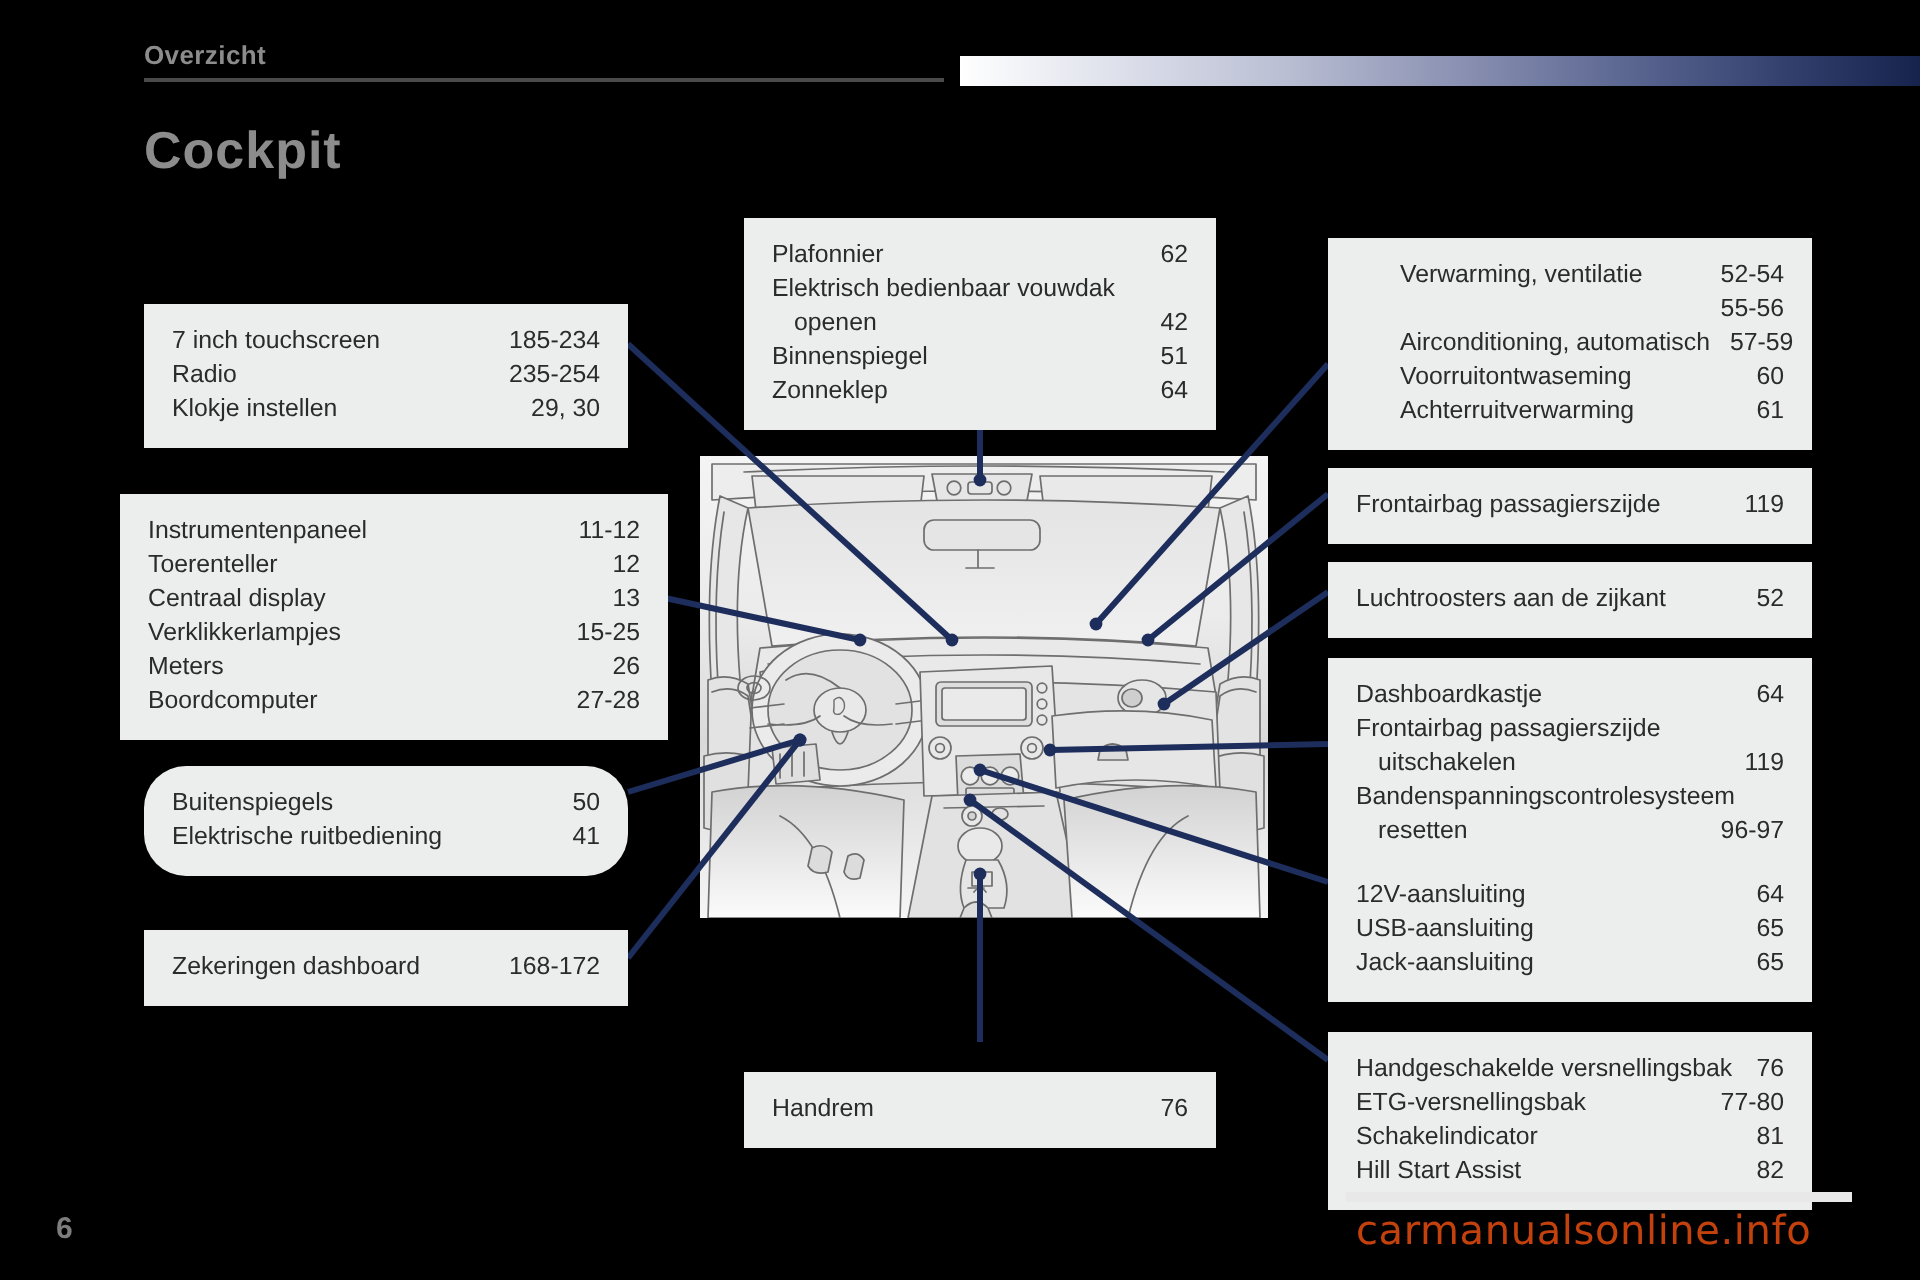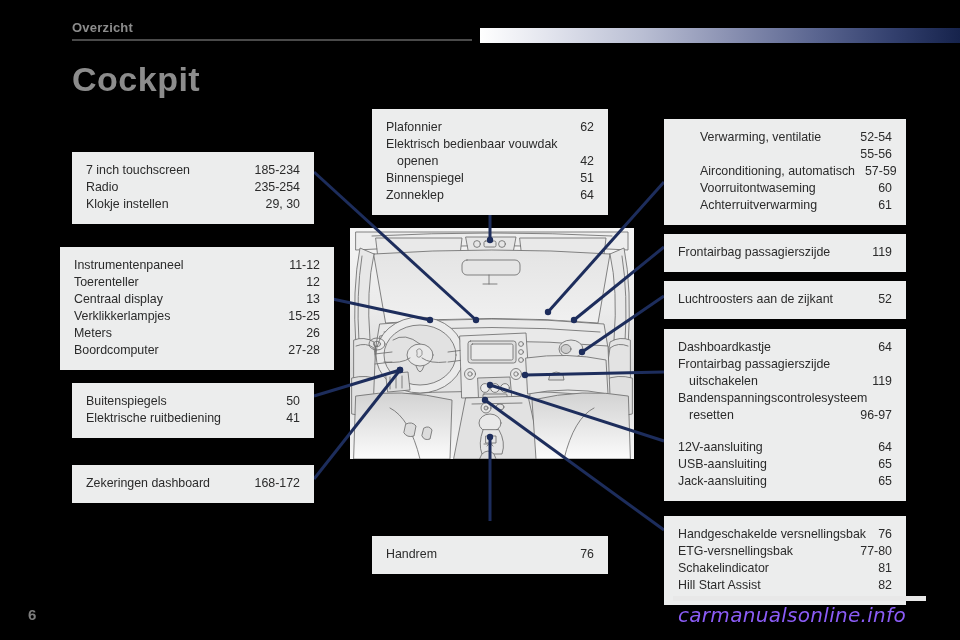--- a/index.html
+++ b/index.html
@@ -20,21 +20,21 @@
   .hdr-rule {
     position: absolute; left: 72px; top: 39px; width: 400px; height: 2px;
     background: #4a4a4a;
   }
   .hdr-gradient {
     position: absolute; left: 480px; top: 28px; width: 480px; height: 15px;
     background: linear-gradient(to right, #ffffff 0%, #e3e5ee 14%, #b9bed3 34%, #8a91b2 52%, #5a6590 70%, #33406e 86%, #16234c 100%);
   }
   .page-title {
     position: absolute; left: 72px; top: 60px;
-    font-size: 34px; font-weight: bold; color: #8c8c8c;
+    font-size: 26px; font-weight: bold; color: #8c8c8c;
     letter-spacing: .5px;
   }
 
   
   .box {
     position: absolute;
     background: #eceded;
     padding: 10px 14px 11px 14px;
   }
   .row {
@@ -61,23 +61,22 @@
   .page-num {
     position: absolute; left: 28px; top: 606px;
     font-size: 15px; font-weight: bold; color: #7d7d7d;
   }
   .wm-bar {
     position: absolute; left: 673px; top: 596px; width: 253px; height: 5px;
     background: #e8e8e8;
   }
   .watermark {
     position: absolute; left: 678px; top: 603px;
-    font-size: 20px; color: #8b5cf6; letter-spacing: .3px;
+    font-size: 20px; color: #c2410c; letter-spacing: .3px;
     font-family: "DejaVu Sans", sans-serif;
-    font-style: italic;
   }
 </style>
 </head>
 <body>
 
 <div class="page">
 
   <div class="hdr-section">Overzicht</div>
   <div class="hdr-rule"></div>
   <div class="hdr-gradient"></div>
@@ -282,21 +281,21 @@
           <span class="lbl">Meters</span>
           <span class="dots"></span>
           <span class="pg">26</span>
         </div>
         <div class="row">
           <span class="lbl">Boordcomputer</span>
           <span class="dots"></span>
           <span class="pg">27-28</span>
         </div>
       </div>
-      <div class="box" style="left: 72px; top: 383px; width: 242px;">
+      <div class="box" style="left: 72px; top: 383px; width: 242px; border-radius: 21px;">
         <div class="row">
           <span class="lbl">Buitenspiegels</span>
           <span class="dots"></span>
           <span class="pg">50</span>
         </div>
         <div class="row">
           <span class="lbl">Elektrische ruitbediening</span>
           <span class="dots"></span>
           <span class="pg">41</span>
         </div>

